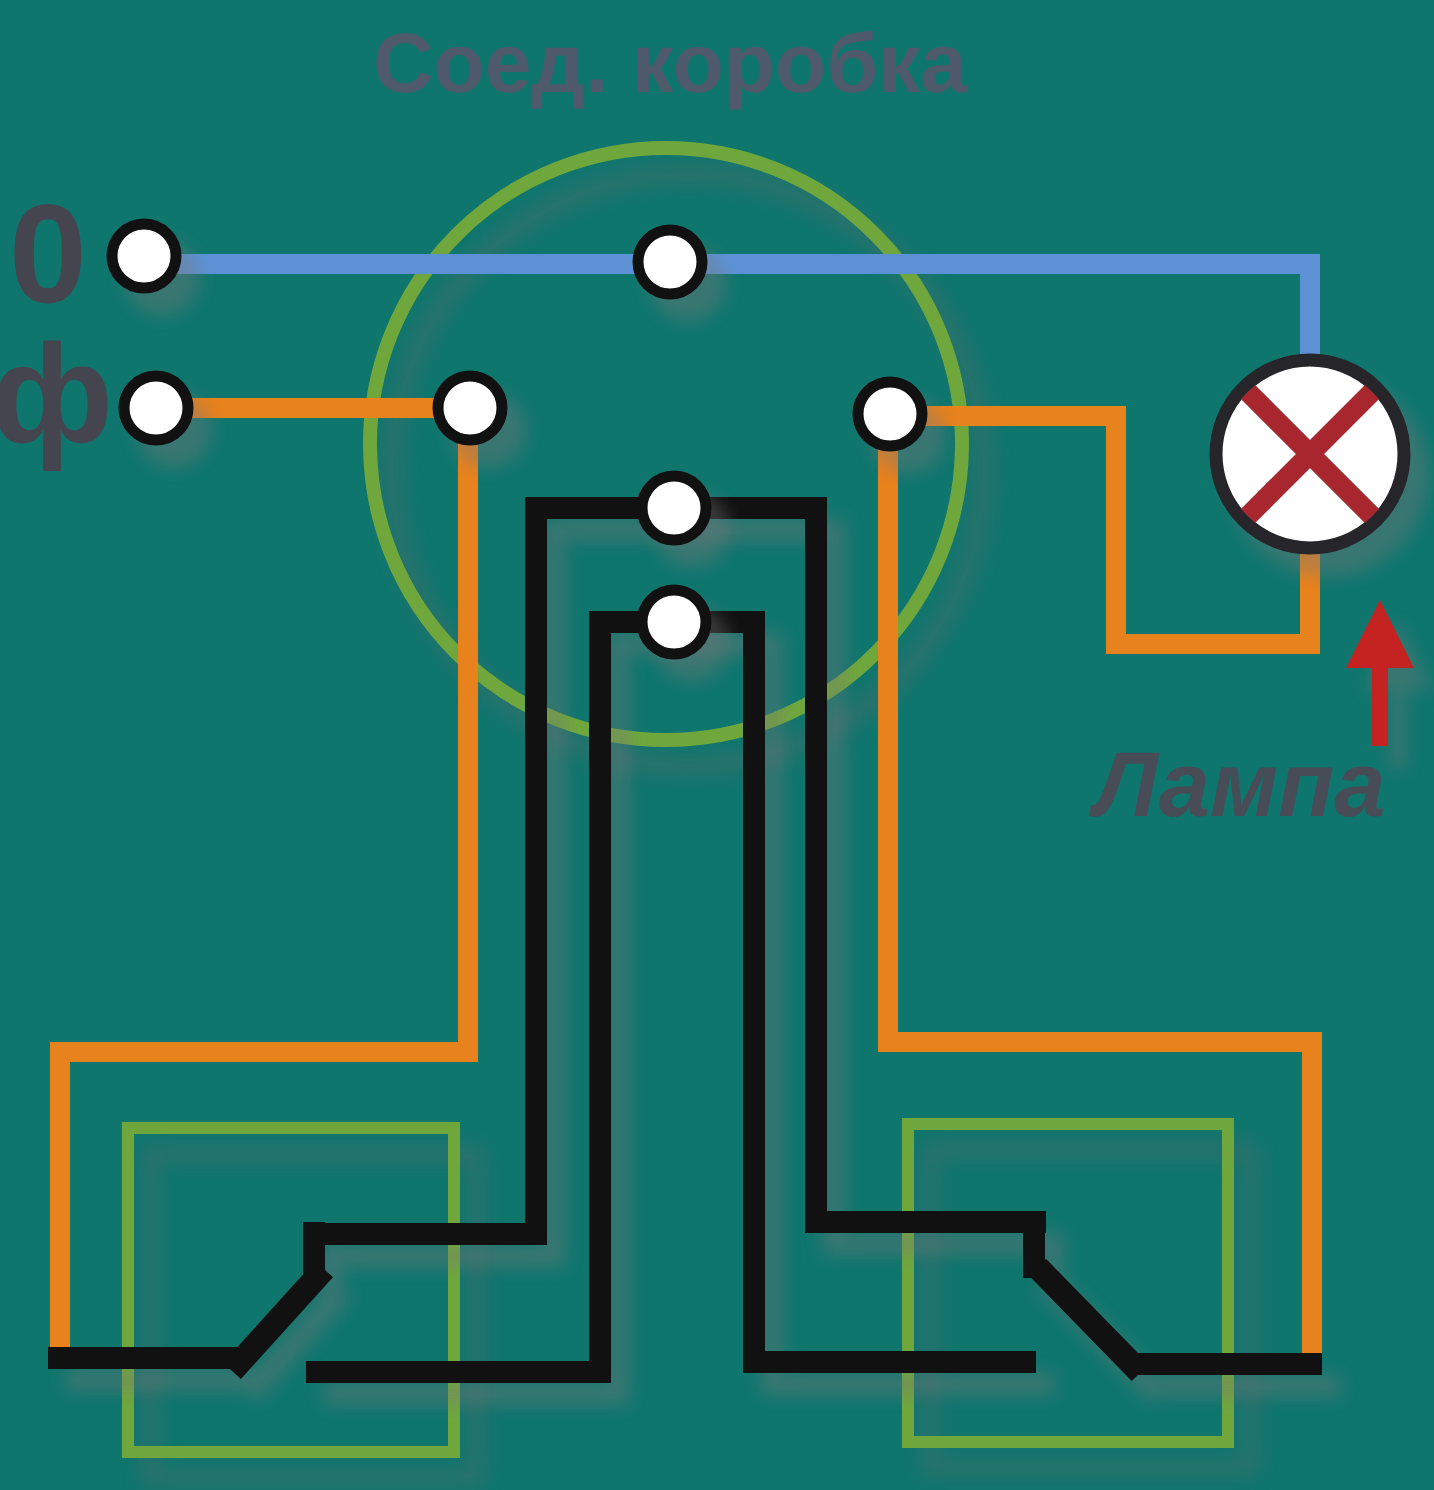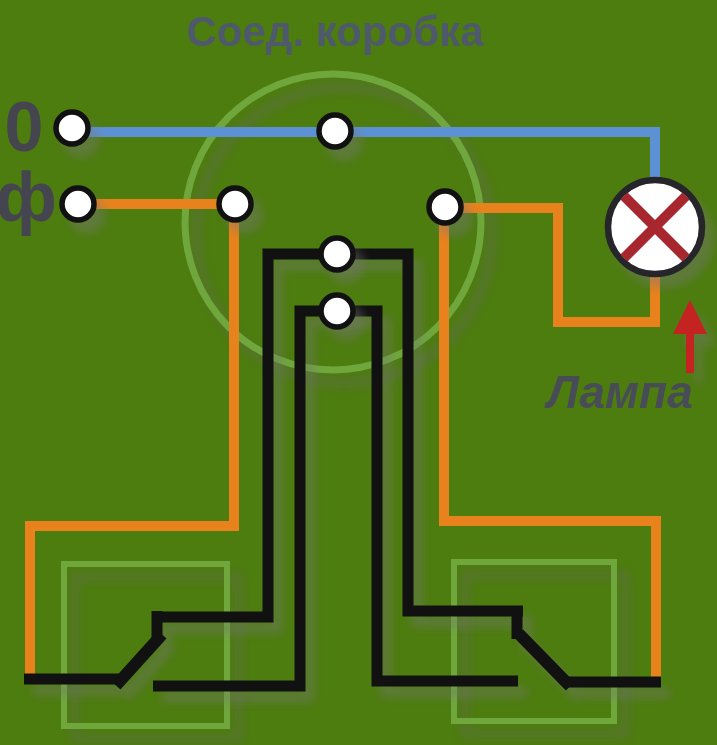--- a/index.html
+++ b/index.html
@@ -5,21 +5,21 @@
   html, body {
     margin: 0;
     padding: 0;
     background: #fbfaf7;
     font-family: "Liberation Sans", sans-serif;
   }
   .stage {
     position: relative;
     width: 717px;
     height: 745px;
-    background: #4d7c0f;
+    background: #0f766e;
     overflow: hidden;
   }
   svg { display: block; }
   .shadow {
     filter: drop-shadow(11px 13px 5px rgba(105,105,105,0.45));
   }
   .soft-shadow {
     filter: drop-shadow(9px 11px 4px rgba(120,120,120,0.40));
   }
   text { user-select: none; }

